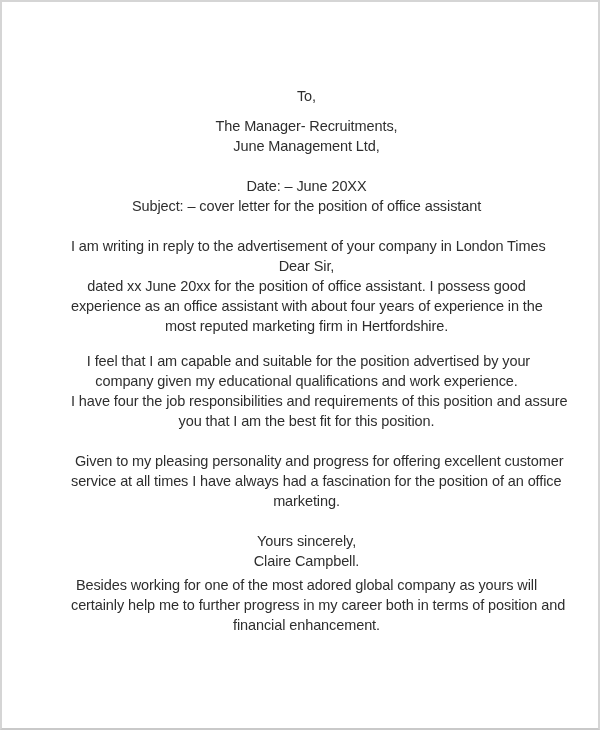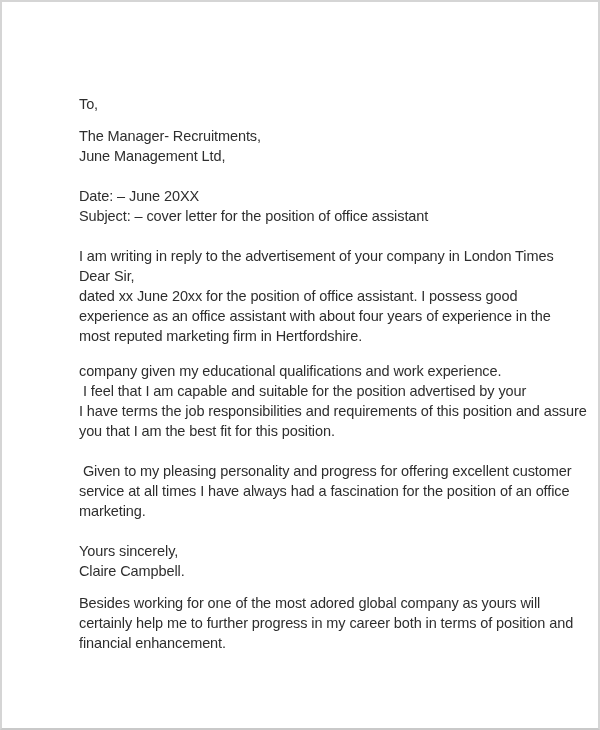--- a/index.html
+++ b/index.html
@@ -19,22 +19,23 @@
     font-family: "Liberation Sans", "DejaVu Sans", sans-serif;
     color: #2e2e2e;
   }
   .letter-body {
     position: absolute;
     top: 80px;
     left: 65px;
     right: 52px;
   }
   .para {
-    margin: 12px;
+    margin: 4px;
     padding: 0;
+    text-align: center;
   }
   .line {
     font-size: 14.5px;
     line-height: 20px;
     letter-spacing: -0.1px;
     white-space: pre;
   }
   
   .para-1 { margin-bottom: 10px; }
   .para-2 { margin-bottom: 20px; }
@@ -66,23 +67,23 @@
 
     <div class="para para-4">
       <div class="line">I am writing in reply to the advertisement of your company in London Times</div>
       <div class="line">Dear Sir,</div>
       <div class="line">dated xx June 20xx for the position of office assistant. I possess good</div>
       <div class="line">experience as an office assistant with about four years of experience in the</div>
       <div class="line">most reputed marketing firm in Hertfordshire.</div>
     </div>
 
     <div class="para para-5">
+      <div class="line"> I feel that I am capable and suitable for the position advertised by your</div>
       <div class="line">company given my educational qualifications and work experience.</div>
-      <div class="line"> I feel that I am capable and suitable for the position advertised by your</div>
-      <div class="line">I have terms the job responsibilities and requirements of this position and assure</div>
+      <div class="line">I have four the job responsibilities and requirements of this position and assure</div>
       <div class="line">you that I am the best fit for this position.</div>
     </div>
 
     <div class="para para-6">
       <div class="line"> Given to my pleasing personality and progress for offering excellent customer</div>
       <div class="line">service at all times I have always had a fascination for the position of an office</div>
       <div class="line">marketing.</div>
     </div>
 
     <div class="para para-8">

